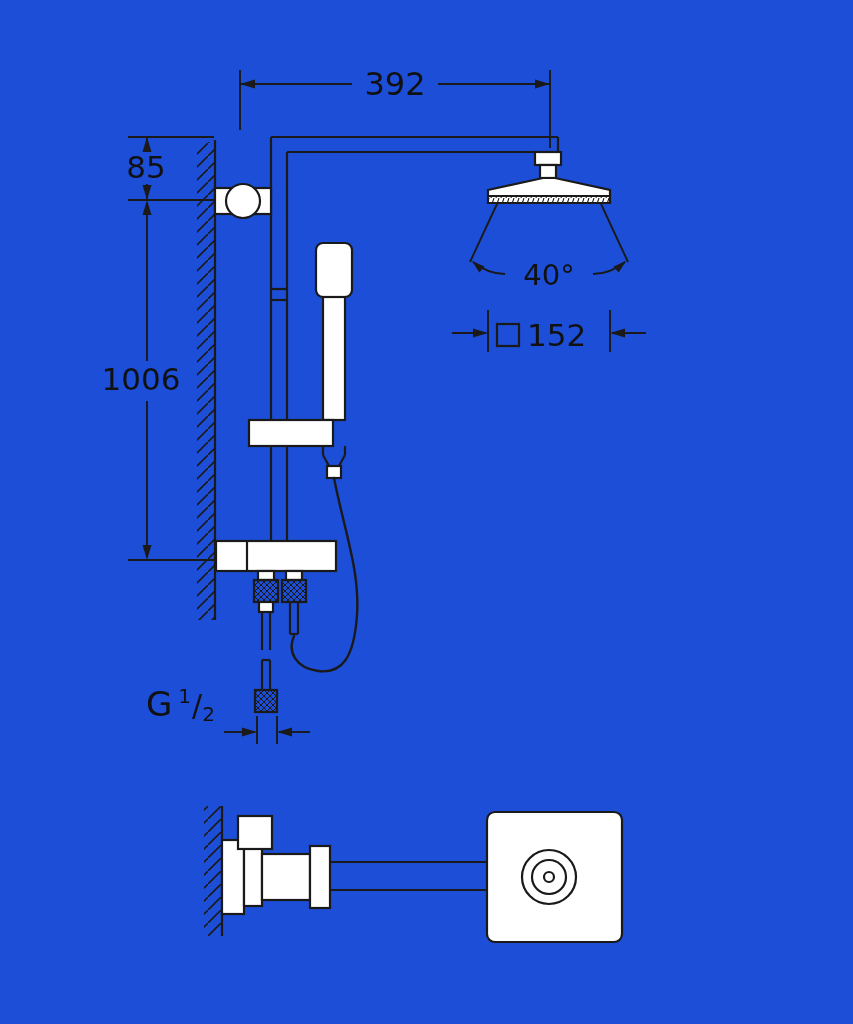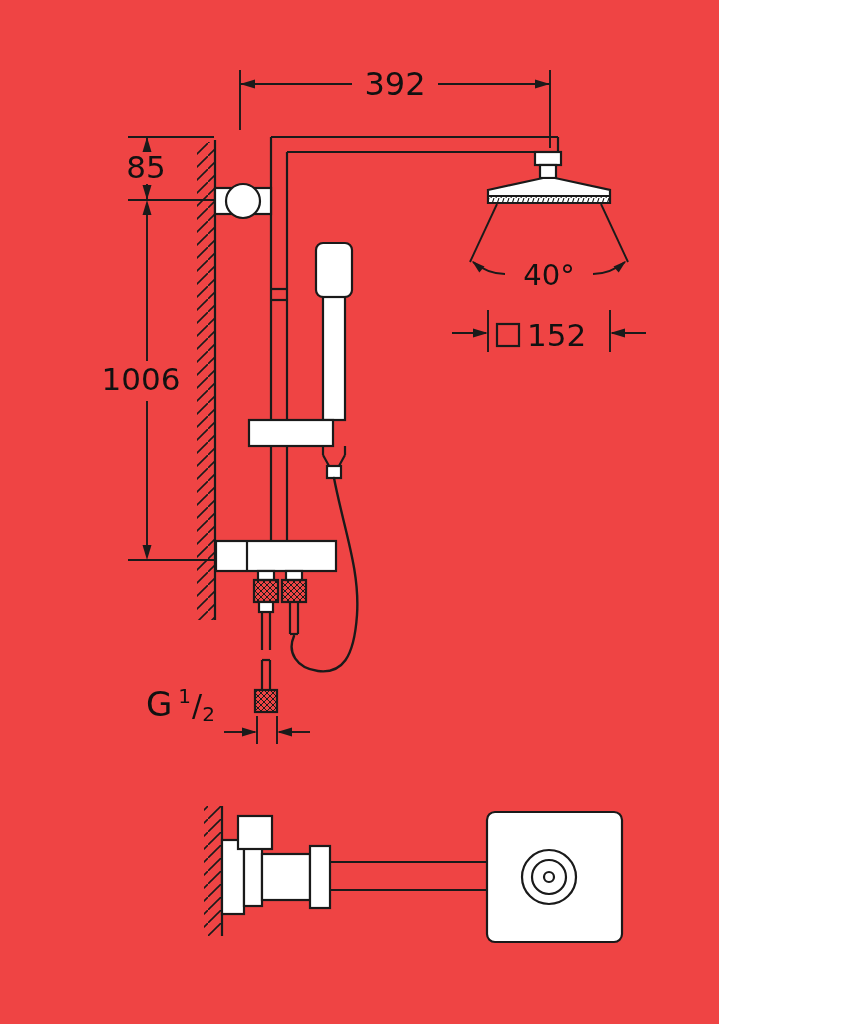--- a/index.html
+++ b/index.html
@@ -1,16 +1,16 @@
 <!DOCTYPE html>
 <html><head>
 <meta charset="utf-8">
 <style>
   html,body{margin:0;padding:0;background:#ffffff;}
-  .canvas{position:relative;width:719px;height:1024px;background:#ef4444;overflow:hidden;
+  .canvas{position:relative;width:853px;height:1024px;background:#1d4ed8;overflow:hidden;
           font-family:"DejaVu Sans", sans-serif;}
   svg{display:block;}
   svg text{fill:#111111;font-family:"DejaVu Sans", sans-serif;}
 </style>
 </head>
 <body>
 
 <div class="canvas">
 <svg width="853" height="1024" viewBox="0 0 853 1024">
   <defs>

